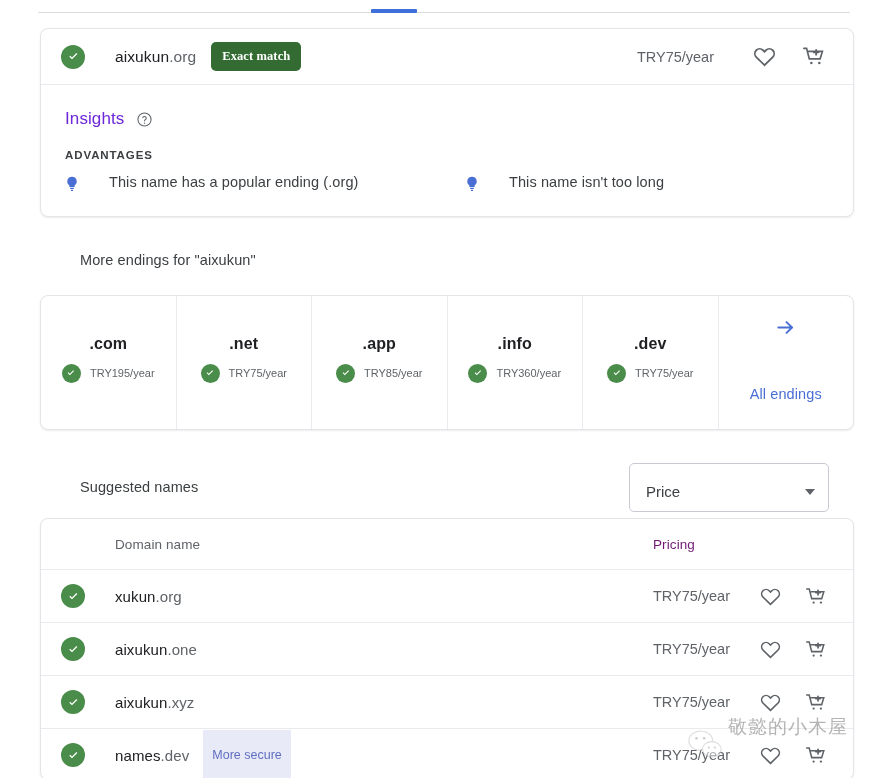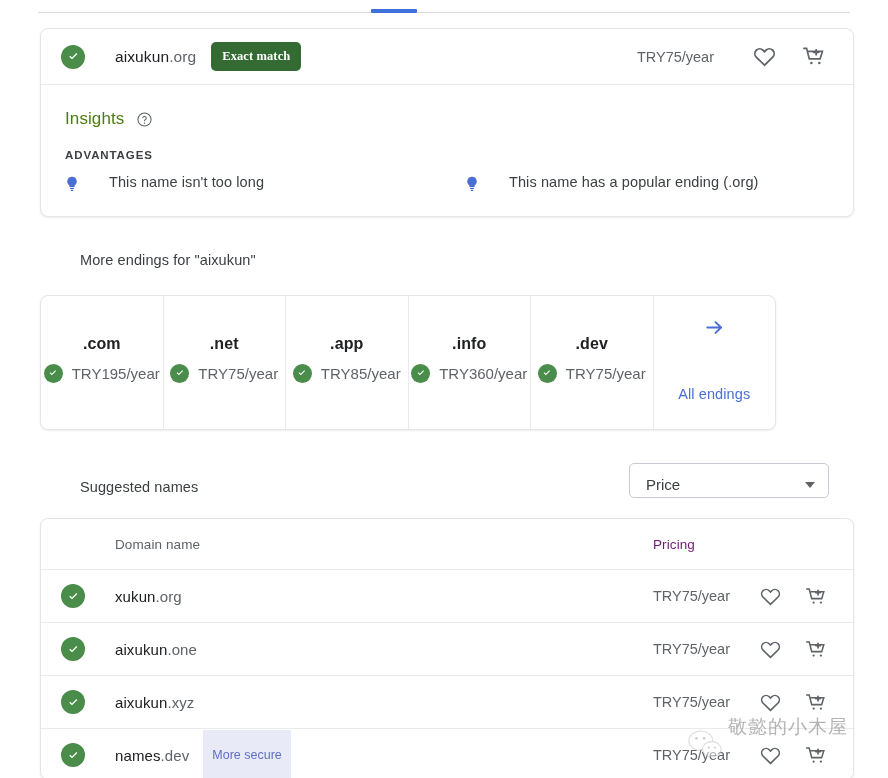--- a/index.html
+++ b/index.html
@@ -126,21 +126,21 @@
   .insights {
     padding: 24px 20px 0 24px;
   }
   .insights-title-row {
     display: flex;
     align-items: center;
     gap: 12px;
   }
   .insights-title {
     font-size: 17px;
-    color: #4d7c0f;
+    color: #6d28d9;
     letter-spacing: .1px;
   }
   .help-icon { display: block; }
 
   .adv-label {
     margin-top: 20px;
     font-size: 11.5px;
     font-weight: bold;
     letter-spacing: .9px;
     color: #3c4043;
@@ -172,21 +172,21 @@
     top: 252px;
     font-size: 14.5px;
     color: #3c4043;
     letter-spacing: .1px;
   }
 
   .tld-strip {
     position: absolute;
     left: 40px;
     top: 295px;
-    width: 736px;
+    width: 814px;
     height: 135px;
     display: flex;
     overflow: hidden;
   }
   .tld-cell {
     flex: 1 1 0;
     border-right: 1px solid #e8eaed;
     display: flex;
     flex-direction: column;
     align-items: center;
@@ -201,21 +201,21 @@
     letter-spacing: .1px;
   }
   .tld-price-row {
     margin-top: 11px;
     display: flex;
     align-items: center;
     gap: 9px;
   }
   .check-badge.small { width: 19px; height: 19px; }
   .tld-price {
-    font-size: 15px;
+    font-size: 11px;
     color: #5f6368;
     white-space: nowrap;
   }
   .all-endings-arrow { margin-bottom: 10px; display: block; }
   .all-endings-text {
     font-size: 14.5px;
     color: #4a6fd4;
     letter-spacing: .1px;
     margin-top: 37px;
   }
@@ -228,21 +228,21 @@
     font-size: 14.5px;
     color: #3c4043;
     letter-spacing: .1px;
   }
 
   .sort-select {
     position: absolute;
     left: 629px;
     top: 463px;
     width: 200px;
-    height: 35px;
+    height: 49px;
     border: 1px solid #c7cad1;
     border-radius: 5px;
     background: #ffffff;
     display: flex;
     align-items: center;
     padding: 8px 13px 0 16px;
   }
   .sort-value {
     font-size: 15px;
     color: #3c4043;
@@ -408,31 +408,31 @@
 
       <div class="adv-grid">
         <div class="adv-item">
           <span class="bulb">
             <svg width="14" height="18" viewBox="0 0 24 28">
                 <path d="M12 1.5a8 8 0 0 0-4.6 14.6V19h9.2v-2.9A8 8 0 0 0 12 1.5z" fill="#4a6fd4"></path>
                 <rect x="8.6" y="20.4" width="6.8" height="2.1" rx="1" fill="#4a6fd4"></rect>
                 <rect x="9.8" y="23.8" width="4.4" height="2.1" rx="1" fill="#4a6fd4"></rect>
               </svg>
           </span>
-          <span class="adv-text">This name isn't too long</span>
+          <span class="adv-text">This name has a popular ending (.org)</span>
         </div>
         <div class="adv-item">
           <span class="bulb">
             <svg width="14" height="18" viewBox="0 0 24 28">
                 <path d="M12 1.5a8 8 0 0 0-4.6 14.6V19h9.2v-2.9A8 8 0 0 0 12 1.5z" fill="#4a6fd4"></path>
                 <rect x="8.6" y="20.4" width="6.8" height="2.1" rx="1" fill="#4a6fd4"></rect>
                 <rect x="9.8" y="23.8" width="4.4" height="2.1" rx="1" fill="#4a6fd4"></rect>
               </svg>
           </span>
-          <span class="adv-text">This name has a popular ending (.org)</span>
+          <span class="adv-text">This name isn't too long</span>
         </div>
       </div>
     </div>
   </div>
 
   <div class="more-endings-label">More endings for "aixukun"</div>
 
   <div class="card tld-strip">
 
     <div class="tld-cell">

